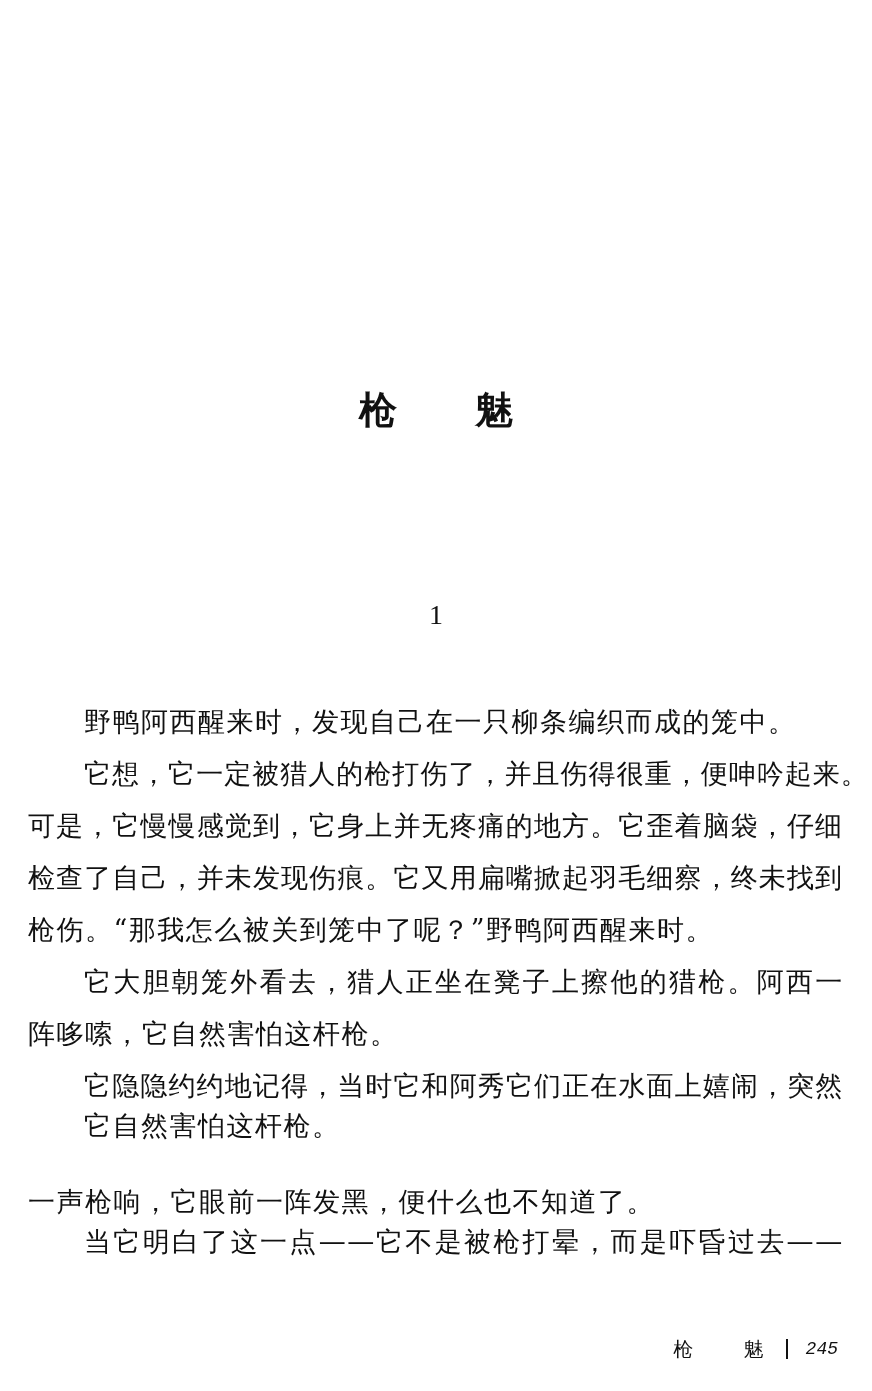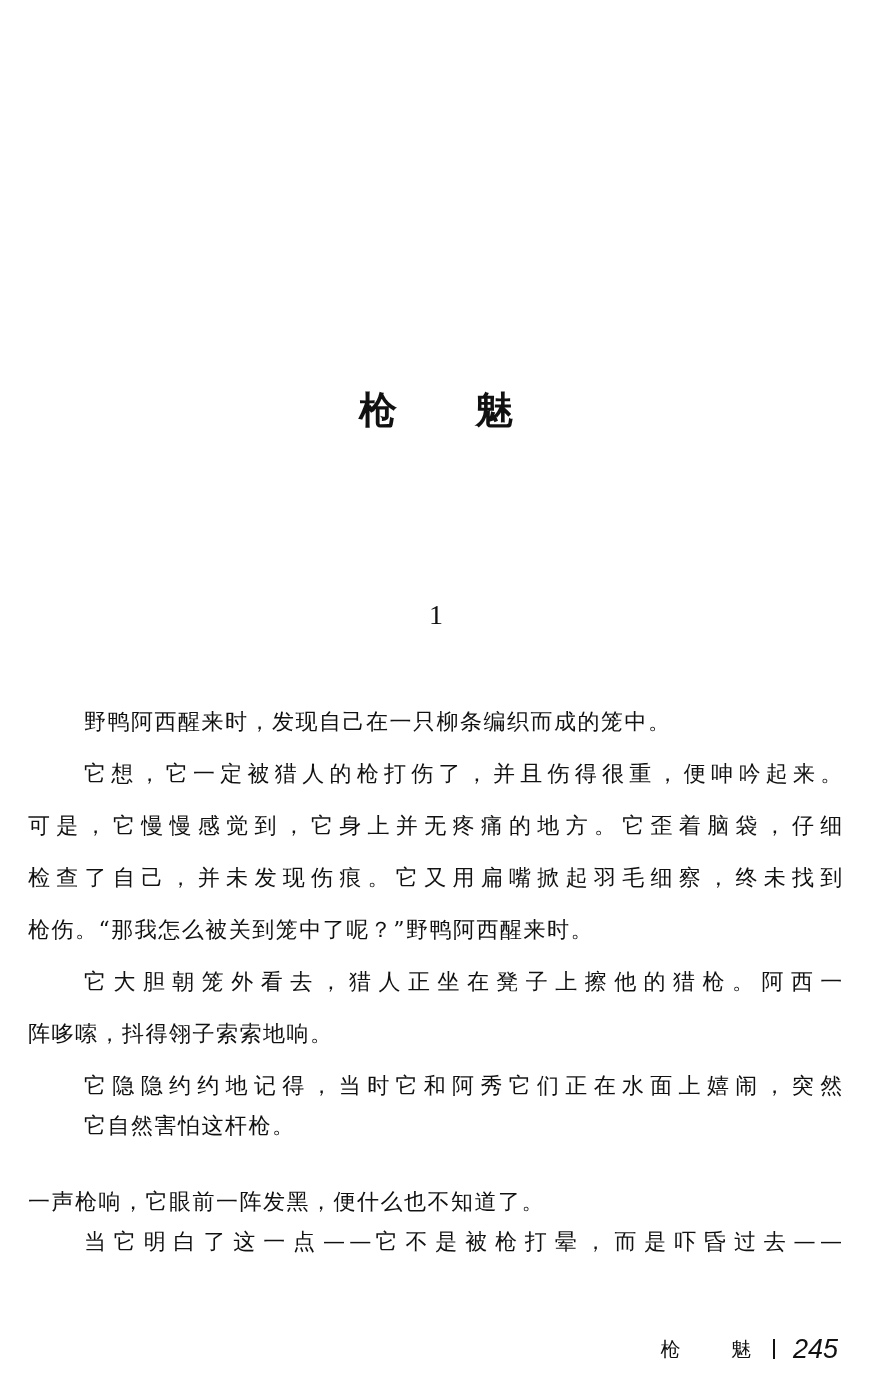--- a/index.html
+++ b/index.html
@@ -5,47 +5,47 @@
   html, body { margin: 0; padding: 0; background: #ffffff; }
   body { width: 872px; height: 1391px; position: relative; overflow: hidden;
          font-family: "DejaVu Serif", "Liberation Serif", serif; color: #111; }
   .title { position: absolute; top: 388px; left: 0; width: 872px; text-align: center;
            font-family: "DejaVu Sans", "Liberation Sans", sans-serif; font-weight: bold;
            font-size: 38px; line-height: 44px; }
   .title span { display: inline-block; }
   .title .gap { width: 78px; }
   .section { position: absolute; top: 598px; left: 0; width: 872px; text-align: center;
              font-family: "Liberation Serif", serif; font-size: 28px; line-height: 34px; }
-  .line { position: absolute; left: 28px; width: 814px; font-size: 22px; line-height: 36px;
+  .line { position: absolute; left: 28px; width: 814px; font-size: 27px; line-height: 36px;
           white-space: nowrap; text-align: justify; text-align-last: justify; }
   .line.indent { left: 84px; width: 758px; }
   .line.short { text-align-last: left; letter-spacing: 1.5px; }
   .footer { position: absolute; top: 1334px; right: 34px; font-size: 22px; line-height: 30px;
             display: flex; align-items: center; gap: 0; }
   .footer .runhead { font-family: "DejaVu Sans", sans-serif; font-size: 20px; letter-spacing: 22px; margin-right: -4px; }
   .footer .bar { display: inline-block; width: 2px; height: 20px; background: #111; margin: 0 18px 0 4px; }
-  .footer .pnum { font-family: Liberation Sans, sans-serif; font-style: italic; font-size: 27px; }
+  .footer .pnum { font-family: Liberation Mono, monospace; font-style: italic; font-size: 18px; }
 </style>
 </head>
 <body>
 
 <div class="title">
   <span>枪</span><span class="gap"></span><span>魅</span>
 </div>
 
 <div class="section">1</div>
 
 <div>
   <div class="line indent short" style="top:704px">野鸭阿西醒来时，发现自己在一只柳条编织而成的笼中。</div>
   <div class="line indent" style="top: 756px; word-spacing: -0.28em;"><span>它</span> <span>想</span> <span>，</span> <span>它</span> <span>一</span> <span>定</span> <span>被</span> <span>猎</span> <span>人</span> <span>的</span> <span>枪</span> <span>打</span> <span>伤</span> <span>了</span> <span>，</span> <span>并</span> <span>且</span> <span>伤</span> <span>得</span> <span>很</span> <span>重</span> <span>，</span> <span>便</span> <span>呻</span> <span>吟</span> <span>起</span> <span>来</span> <span>。</span></div>
   <div class="line" style="top: 808px; word-spacing: -0.28em;"><span>可</span> <span>是</span> <span>，</span> <span>它</span> <span>慢</span> <span>慢</span> <span>感</span> <span>觉</span> <span>到</span> <span>，</span> <span>它</span> <span>身</span> <span>上</span> <span>并</span> <span>无</span> <span>疼</span> <span>痛</span> <span>的</span> <span>地</span> <span>方</span> <span>。</span> <span>它</span> <span>歪</span> <span>着</span> <span>脑</span> <span>袋</span> <span>，</span> <span>仔</span> <span>细</span></div>
   <div class="line" style="top: 860px; word-spacing: -0.28em;"><span>检</span> <span>查</span> <span>了</span> <span>自</span> <span>己</span> <span>，</span> <span>并</span> <span>未</span> <span>发</span> <span>现</span> <span>伤</span> <span>痕</span> <span>。</span> <span>它</span> <span>又</span> <span>用</span> <span>扁</span> <span>嘴</span> <span>掀</span> <span>起</span> <span>羽</span> <span>毛</span> <span>细</span> <span>察</span> <span>，</span> <span>终</span> <span>未</span> <span>找</span> <span>到</span></div>
   <div class="line short" style="top:912px">枪伤。“那我怎么被关到笼中了呢？”野鸭阿西醒来时。</div>
   <div class="line indent" style="top: 964px; word-spacing: -0.28em;"><span>它</span> <span>大</span> <span>胆</span> <span>朝</span> <span>笼</span> <span>外</span> <span>看</span> <span>去</span> <span>，</span> <span>猎</span> <span>人</span> <span>正</span> <span>坐</span> <span>在</span> <span>凳</span> <span>子</span> <span>上</span> <span>擦</span> <span>他</span> <span>的</span> <span>猎</span> <span>枪</span> <span>。</span> <span>阿</span> <span>西</span> <span>一</span></div>
-  <div class="line short" style="top:1016px">阵哆嗦，抖得翎子索索地响。</div>
+  <div class="line short" style="top:1016px">阵哆嗦，它自然害怕这杆枪。</div>
   <div class="line indent" style="top: 1068px; word-spacing: -0.28em;"><span>它</span> <span>隐</span> <span>隐</span> <span>约</span> <span>约</span> <span>地</span> <span>记</span> <span>得</span> <span>，</span> <span>当</span> <span>时</span> <span>它</span> <span>和</span> <span>阿</span> <span>秀</span> <span>它</span> <span>们</span> <span>正</span> <span>在</span> <span>水</span> <span>面</span> <span>上</span> <span>嬉</span> <span>闹</span> <span>，</span> <span>突</span> <span>然</span></div>
   <div class="line short" style="top:1184px">一声枪响，它眼前一阵发黑，便什么也不知道了。</div>
   <div class="line indent short" style="top:1108px">它自然害怕这杆枪。</div>
   <div class="line indent" style="top: 1224px; word-spacing: -0.28em;"><span>当</span> <span>它</span> <span>明</span> <span>白</span> <span>了</span> <span>这</span> <span>一</span> <span>点</span> <span>—</span> <span>—</span> <span>它</span> <span>不</span> <span>是</span> <span>被</span> <span>枪</span> <span>打</span> <span>晕</span> <span>，</span> <span>而</span> <span>是</span> <span>吓</span> <span>昏</span> <span>过</span> <span>去</span> <span>—</span> <span>—</span></div>
 </div>
 
 <div class="footer">
   <span class="runhead">枪 魅</span>
   <span class="bar"></span>
   <span class="pnum">245</span>

